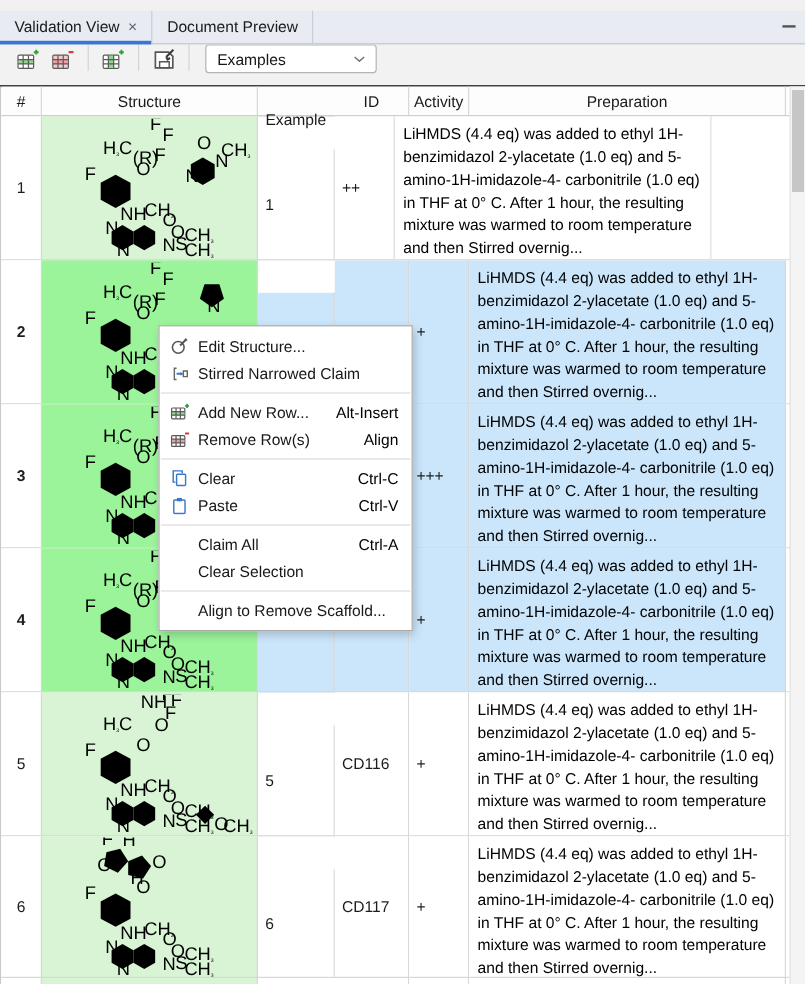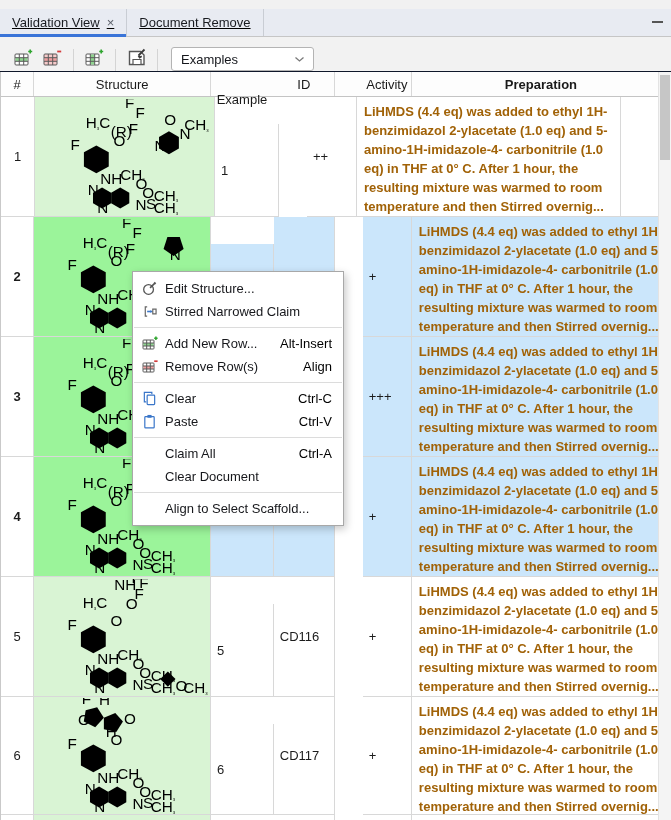--- a/index.html
+++ b/index.html
@@ -1,51 +1,51 @@
 <!DOCTYPE html>
 <html><head>
 <meta charset="utf-8">
 <style>
   html,body{margin:0;padding:0;background:#ffffff;}
   .app{position:relative;width:671px;height:820px;overflow:hidden;
        font-family:"Liberation Sans",sans-serif;background:#fff;-webkit-font-smoothing:antialiased;}
 
   
   .titlebar{height:9px;background:#f1f1f1;}
-  .tabbar{height:27px;background:#e8ebf2;border-bottom:1px solid #c6c6c6;display:flex;position:relative;text-decoration:underline;}
+  .tabbar{height:27px;background:#e8ebf2;border-bottom:1px solid #c6c6c6;display:flex;position:relative;}
   .tab{display:flex;align-items:center;gap:7px;padding:0 12px;font-size:13px;color:#191b20;
        border-right:1px solid #c9cdd4;position:relative;cursor:default;}
   .tab.active::after{content:"";position:absolute;left:0;right:0;bottom:-1px;height:3px;background:#3a74d8;}
   .tab .close{font-size:13px;color:#5c616b;line-height:1;}
   .win-min{position:absolute;right:8px;top:12px;width:11px;height:2px;background:#555;}
 
-  .toolbar{height:34px;background:#f2f2f2;border-bottom:2px solid #0f172a;display:flex;align-items:flex-end;padding-left:9px;}
+  .toolbar{height:34px;background:#f2f2f2;border-bottom:2px solid #0f172a;display:flex;align-items:flex-start;padding-left:9px;}
   .tbtn{width:29px;height:26px;display:flex;align-items:center;justify-content:center;border-radius:3px;}
   .tsep{width:1px;height:22px;background:#d4d4d4;margin:0 6px;}
   .dropdown{margin-left:7px;width:143px;height:24px;background:#fff;border:1px solid #b4b4b4;border-radius:3px;
             display:flex;align-items:center;justify-content:space-between;font-size:13px;color:#15171c;
             padding-left:9px;box-sizing:border-box;}
   .dropdown .chev{margin-right:8px;display:flex;}
 
   
   .tbl{position:absolute;left:0;top:72px;width:671px;border-left:1px solid #c9c9c9;box-sizing:border-box;}
   .thead{display:flex;height:25px;background:#fdfdfd;border-bottom:1px solid #c4c4c4;box-sizing:border-box;}
   .th{display:flex;align-items:center;justify-content:center;font-size:13px;color:#1a1a1a;
       border-right:1px solid #d8d8d8;box-sizing:border-box;}
   .row{display:flex;height:120px;box-sizing:border-box;}
   .cell{border-right:1px solid #d8d8d8;border-bottom:1px solid #d8d8d8;box-sizing:border-box;}
   .w-num{width:34px;} .w-struct{width:180px;} .w-ex{width:64px;margin-top:27px;} .w-id{width:62px;}
-  .w-act{width:50px;margin-left:28px;} .w-prep{width:264px;font-weight:bold;} .w-fill{flex:1;border-right:none;}
+  .w-act{width:50px;} .w-prep{width:264px;} .w-fill{flex:1;border-right:none;}
   .c-num{display:flex;align-items:center;justify-content:center;font-size:13px;color:#1c1c1c;background:#fff;}
   .row.sel .c-num{font-weight:bold;}
   .c-struct{background:#d9f4d4;display:flex;align-items:center;justify-content:center;}
   .row.sel .c-struct{background:#9bf49a;}
   .c-val{font-size:13px;color:#1c1c1c;display:flex;align-items:center;padding-left:6px;background:#fff;}
   .row.sel .c-val{background:#cbe6fb;}
-  .c-prep{font-size:13px;line-height:19px;color:#a16207;background:#fff;padding:5px 6px 0 7px;}
+  .c-prep{font-size:13px;line-height:19px;color:#000000;background:#fff;padding:5px 6px 0 7px;}
   .row.sel .c-prep{background:#cbe6fb;}
   .c-fillc{background:#fff;}
   .sliver{display:flex;height:5px;}
   .sliver div{box-sizing:border-box;border-right:1px solid #d8d8d8;}
 
   
   .vscroll{position:absolute;top:72px;right:0;width:13px;height:748px;background:#f4f4f4;border-left:1px solid #e3e3e3;box-sizing:border-box;}
   .vthumb{position:absolute;top:3px;left:1px;width:10px;height:85px;background:#c6c6c6;}
 
   
@@ -177,21 +177,21 @@
 
 <div class="app">
 
   <div class="titlebar"></div>
   <div class="tabbar">
     <div class="tab active">
       <span>Validation View</span>
       <span class="close">×</span>
     </div>
     <div class="tab">
-      <span>Document Remove</span>
+      <span>Document Preview</span>
     </div>
     <div class="win-min"></div>
   </div>
 
   <div class="toolbar">
     <div class="tbtn">
       <svg class="icn" width="21" height="21" viewBox="0 0 21 21">
         <rect x="2" y="6" width="13" height="11" rx="1" fill="#fff" stroke="#5a5a5a"></rect>
         <rect x="2.6" y="9.7" width="11.8" height="3.6" fill="#8fd48f" stroke="none"></rect>
         <line x1="2" y1="9.7" x2="15" y2="9.7" stroke="#5a5a5a"></line>
@@ -439,24 +439,24 @@
       <span class="sc">Ctrl-V</span>
     </div>
     <div class="msep"></div>
     <div class="mi">
       <span class="ic"></span>
       <span class="lbl">Claim All</span>
       <span class="sc">Ctrl-A</span>
     </div>
     <div class="mi">
       <span class="ic"></span>
-      <span class="lbl">Clear Document</span>
+      <span class="lbl">Clear Selection</span>
       <span class="sc"></span>
     </div>
     <div class="msep"></div>
     <div class="mi">
       <span class="ic"></span>
-      <span class="lbl">Align to Select Scaffold...</span>
+      <span class="lbl">Align to Remove Scaffold...</span>
       <span class="sc"></span>
     </div>
   </div>
 
 </div>
 
 </body></html>

